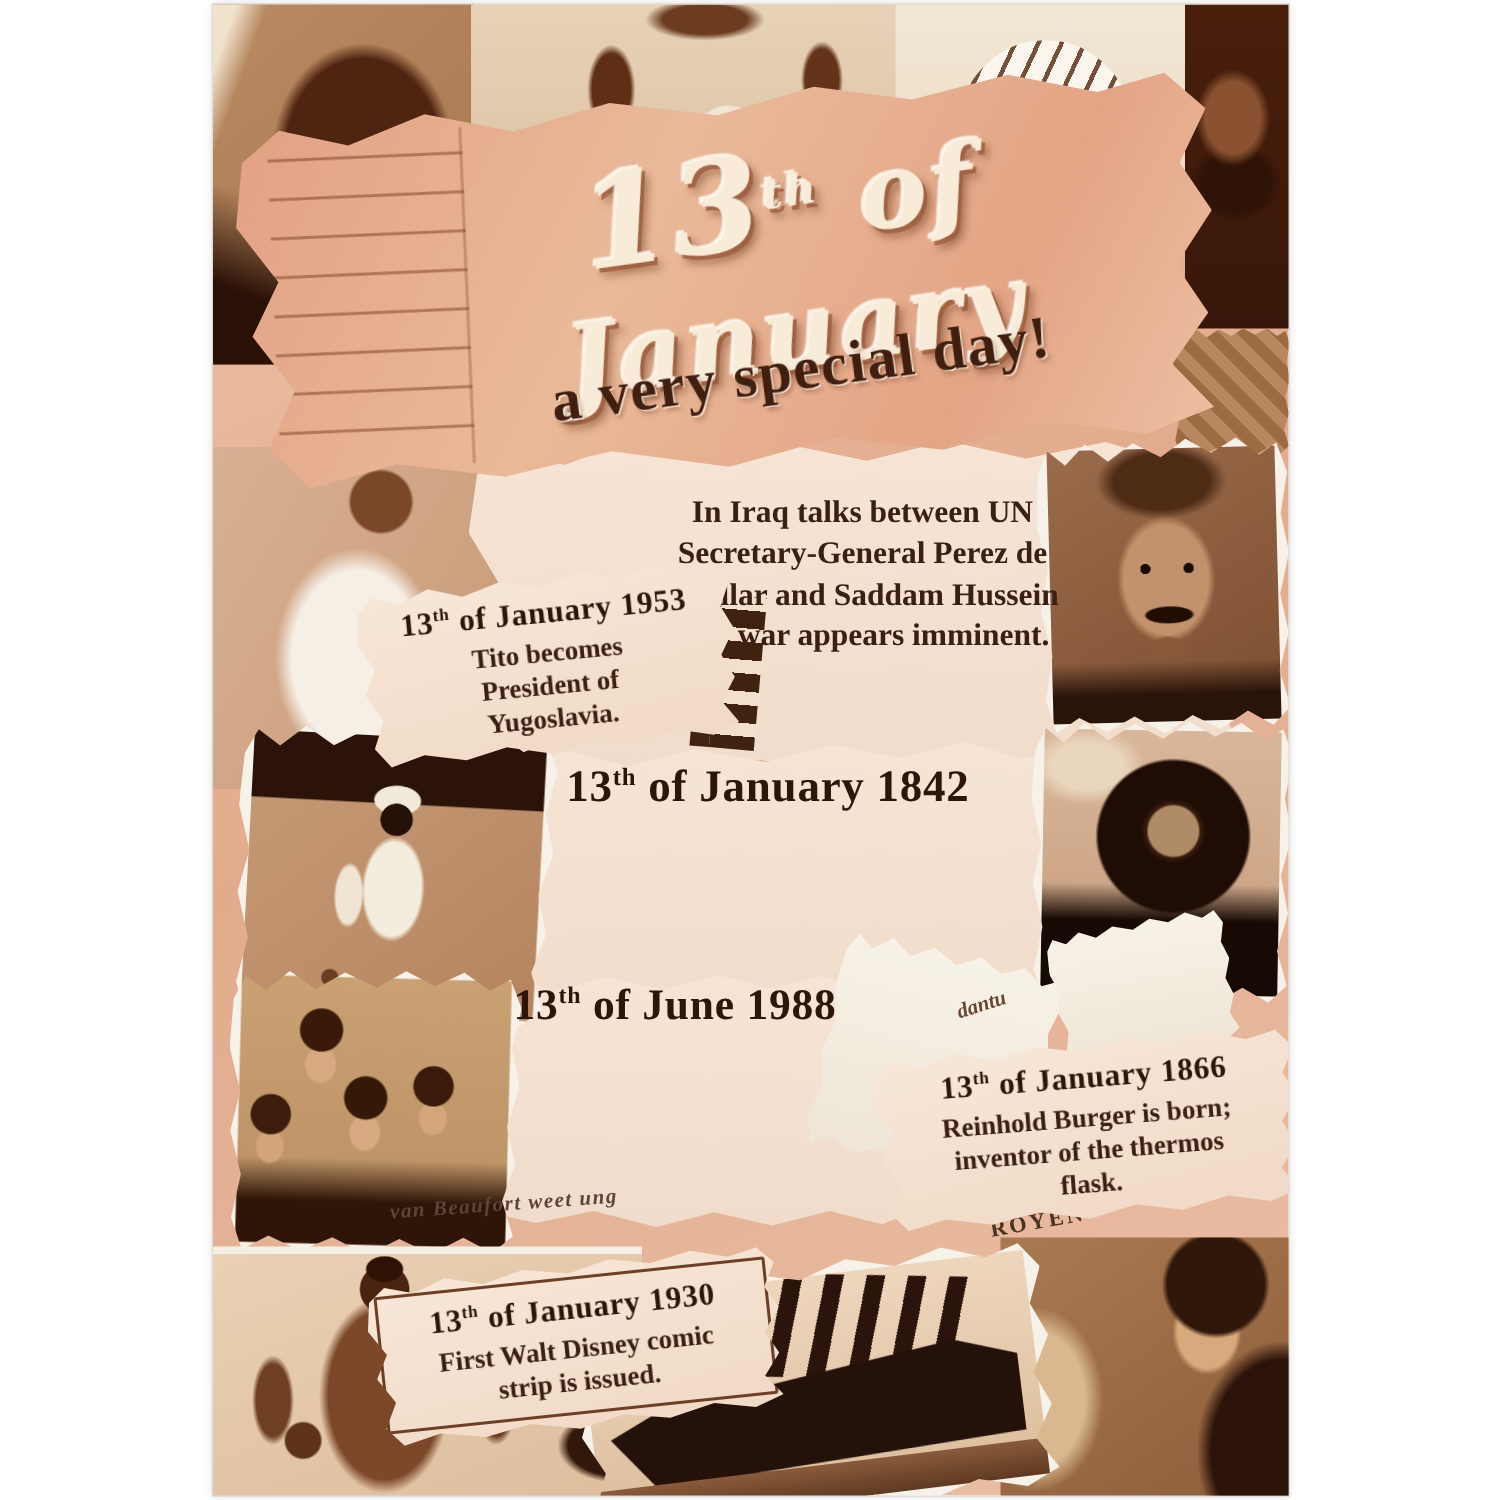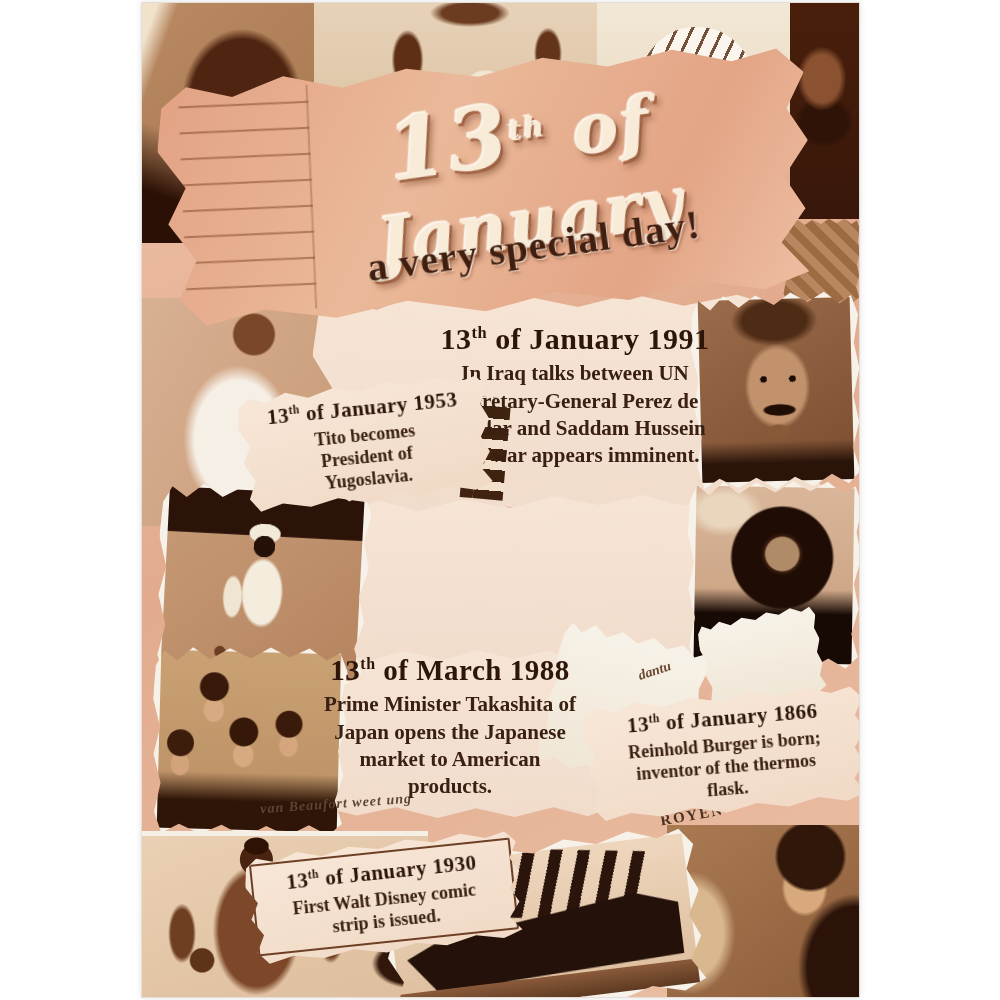--- a/index.html
+++ b/index.html
@@ -215,41 +215,40 @@
         <span>of January</span>
       </div>
       <div class="banner-sub">a very special day!</div>
     </div>
 
     <div class="scrap-text snm">dantu</div>
     <div class="scrap-text snl">van Beaufort weet ung</div>
     <div class="scrap-text snr">ROYEN</div>
 
     <div class="note n1991">
-      <div class="nh">
-        <span>13</span><sup>th</sup><span> of January 1991</span>
-      </div>
       <div class="nb">In Iraq talks between UN Secretary-General Perez de Cuellar and Saddam Hussein fail; war appears imminent.</div>
     </div>
 
     <div class="note paper n1953">
       <div class="nh">
         <span>13</span><sup>th</sup><span> of January 1953</span>
       </div>
       <div class="nb">Tito becomes President of Yugoslavia.</div>
     </div>
 
     <div class="note n1842">
+      <div class="nh">
+        <span>13</span><sup>th</sup><span> of January 1842</span>
+      </div>
     </div>
 
     <div class="note n1988">
       <div class="nh">
-        <span>13</span><sup>th</sup><span> of March 1988</span>
-      </div>
-      <div class="nb">Prime Minister Takashita of Japan opens the Japanese market to American products.</div>
+        <span>13</span><sup>th</sup><span> of June 1988</span>
+      </div>
     </div>
 
     <div class="note paper n1866">
       <div class="nh">
         <span>13</span><sup>th</sup><span> of January 1866</span>
       </div>
       <div class="nb">Reinhold Burger is born; inventor of the thermos flask.</div>
     </div>
 
     <div class="note paper n1930">

